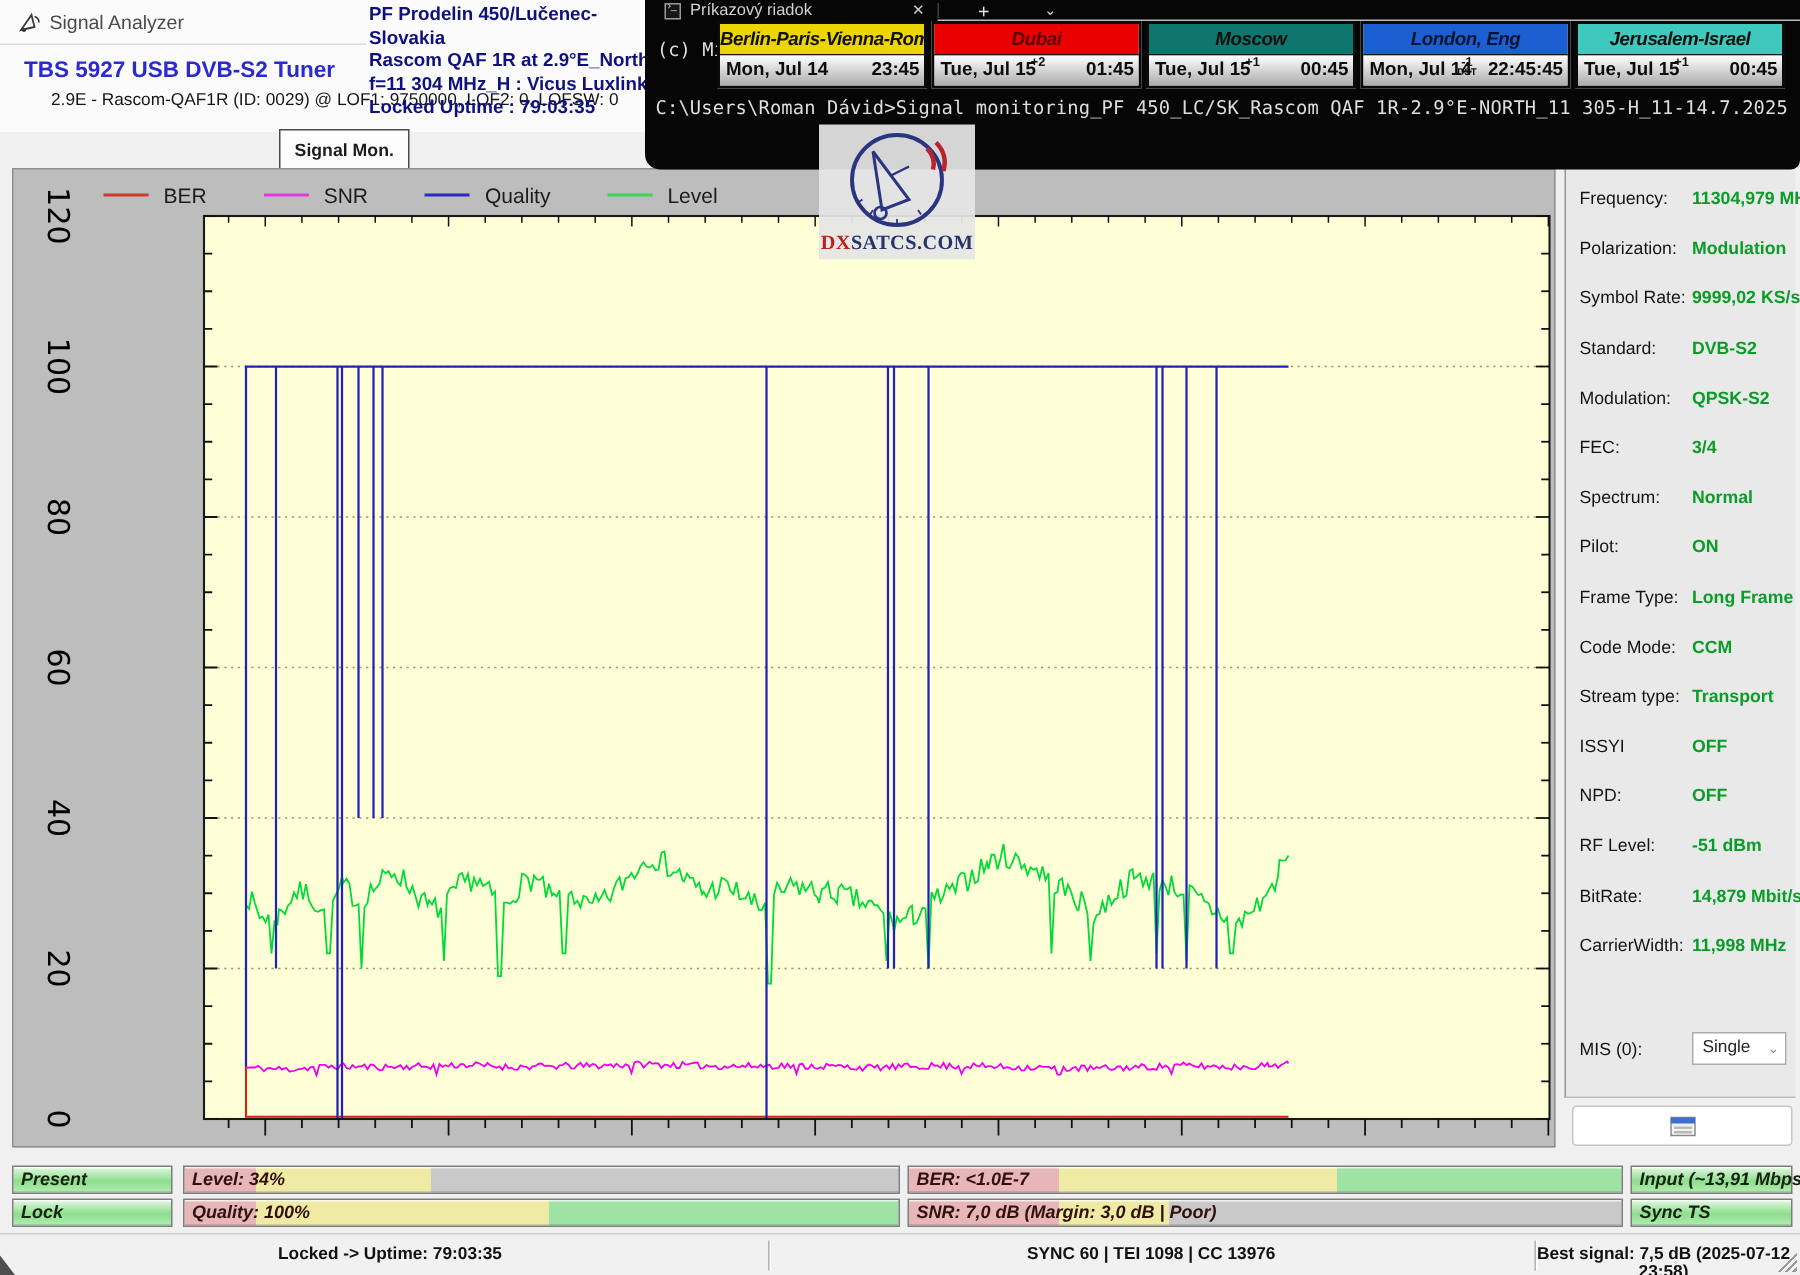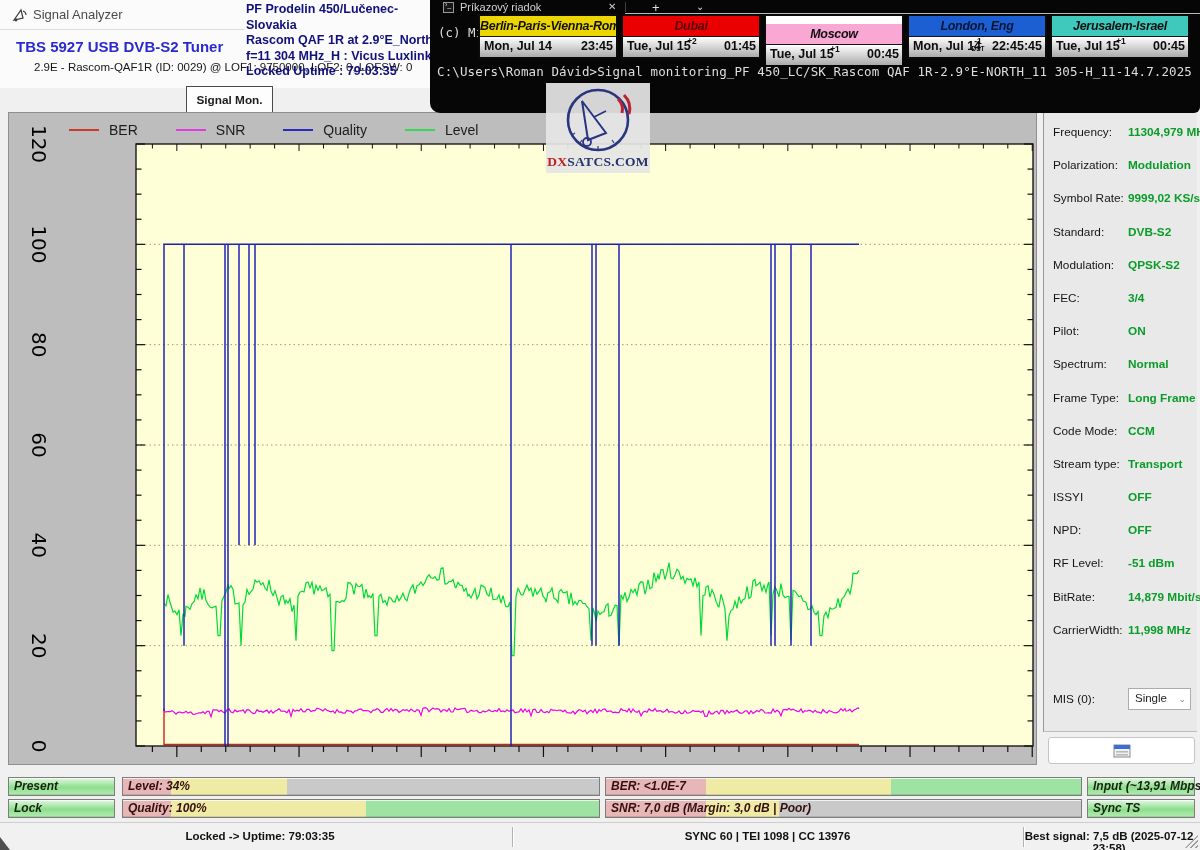--- a/index.html
+++ b/index.html
@@ -318,27 +318,27 @@
           <span class="pvalue">QPSK-S2</span>
         </div>
 
         <div class="prow">
           <span class="plabel">FEC:</span>
           <span class="pvalue">3/4</span>
         </div>
 
 
         <div class="prow">
+          <span class="plabel">Spectrum:</span>
+          <span class="pvalue">Normal</span>
+        </div>
+
+        <div class="prow">
           <span class="plabel">Pilot:</span>
           <span class="pvalue">ON</span>
-        </div>
-
-        <div class="prow">
-          <span class="plabel">Spectrum:</span>
-          <span class="pvalue">Normal</span>
         </div>
 
         <div class="prow">
           <span class="plabel">Frame Type:</span>
           <span class="pvalue">Long Frame</span>
         </div>
 
         <div class="prow">
           <span class="plabel">Code Mode:</span>
           <span class="pvalue">CCM</span>
@@ -462,21 +462,21 @@
           <span class="cdate">Tue, Jul 15</span>
           <span class="coffset">
             <span class="off">+2</span>
             <span class="dst"></span>
           </span>
           <span class="ctime">01:45</span>
         </div>
       </div>
 
       <div class="clock" style="left: 764px;">
-        <div class="clock-header" style="background: #f9a8d4; color: rgb(16, 16, 16); margin-top: 8px;">Moscow</div>
+        <div class="clock-header" style="background: #0f766e; color: rgb(16, 16, 16);">Moscow</div>
         <div class="clock-body">
           <span class="cdate">Tue, Jul 15</span>
           <span class="coffset">
             <span class="off">+1</span>
             <span class="dst"></span>
           </span>
           <span class="ctime">00:45</span>
         </div>
       </div>
 

